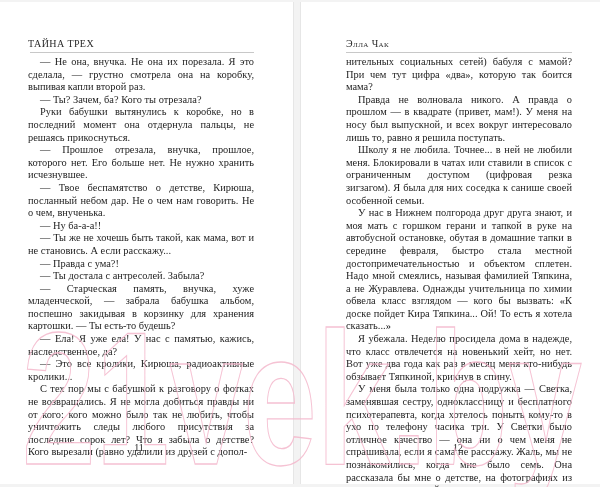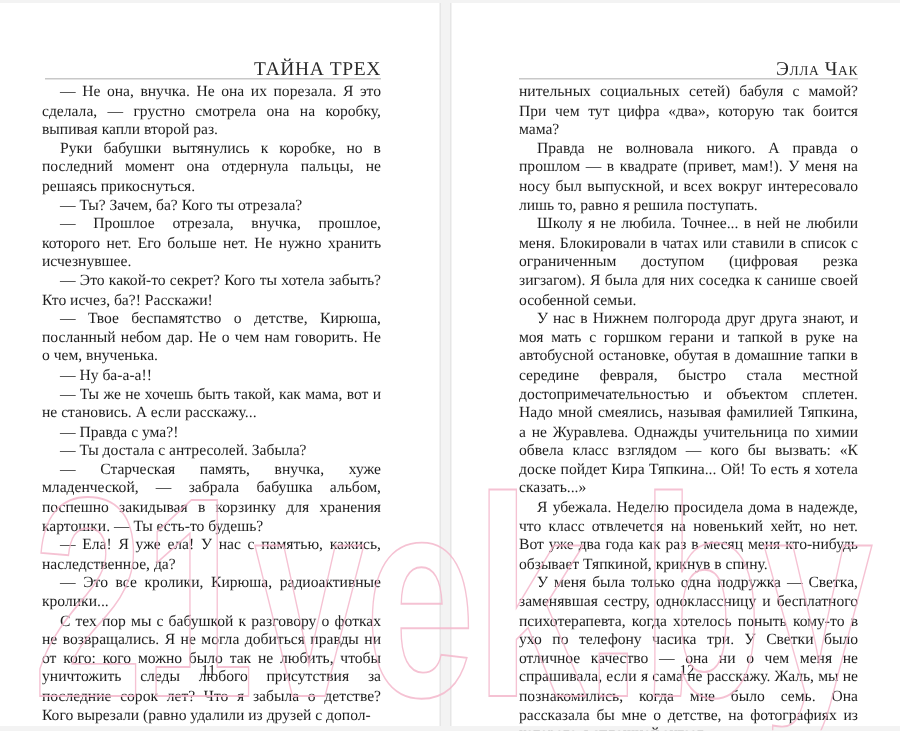--- a/index.html
+++ b/index.html
@@ -8,22 +8,22 @@
     background: #f3f3f3; position: relative;
     font-family: "Liberation Serif", "DejaVu Serif", serif;
     color: #1e1e1e;
   }
   .page {
     position: absolute; top: 2px; height: 482px; background: #ffffff;
   }
   .page.left { left: 0; width: 293px; border-right: 1px solid #e6e6e6; }
   .page.right { left: 300px; width: 300px; border-left: 1px solid #e6e6e6; }
   .running-head {
-    position: absolute; top: 36px; text-align: right;
-    font-size: 13px; letter-spacing: 0.4px; color: #2a2a2a;
+    position: absolute; top: 36px; text-align: left;
+    font-size: 10px; letter-spacing: 0.4px; color: #2a2a2a;
   }
   .left .running-head { left: 28px; width: 226px; }
   .right .running-head { left: 45px; width: 226px; font-variant: small-caps; }
   .rule {
     position: absolute; top: 50px; height: 0; border-top: 1px solid #c8c8c8;
   }
   .left .rule { left: 30px; width: 224px; }
   .right .rule { left: 45px; width: 226px; }
   .body-text {
     position: absolute; top: 54px; width: 226px;
@@ -44,24 +44,23 @@
   }
 </style>
 </head>
 <body>
 
 <div class="page left">
   <div class="running-head">ТАЙНА ТРЕХ</div>
   <div class="rule"></div>
   <div class="body-text">
     <p>— Не она, внучка. Не она их порезала. Я это сделала, — грустно смотрела она на коробку, выпивая капли второй раз.</p>
+    <p>— Ты? Зачем, ба? Кого ты отрезала?</p>
     <p>Руки бабушки вытянулись к коробке, но в последний момент она отдернула пальцы, не решаясь прикоснуться.</p>
-    <p>— Ты? Зачем, ба? Кого ты отрезала?</p>
     <p>— Прошлое отрезала, внучка, прошлое, которого нет. Его больше нет. Не нужно хранить исчезнувшее.</p>
-    <p>— Это какой-то секрет? Кого ты хотела забыть? Кто исчез, ба?! Расскажи!</p>
     <p>— Твое беспамятство о детстве, Кирюша, посланный небом дар. Не о чем нам говорить. Не о чем, внученька.</p>
     <p>— Ну ба-а-а!!</p>
     <p>— Ты же не хочешь быть такой, как мама, вот и не становись. А если расскажу...</p>
     <p>— Правда с ума?!</p>
     <p>— Ты достала с антресолей. Забыла?</p>
     <p>— Старческая память, внучка, хуже младенческой, — забрала бабушка альбом, поспешно закидывая в корзинку для хранения картошки. — Ты есть-то будешь?</p>
     <p>— Ела! Я уже ела! У нас с памятью, кажись, наследственное, да?</p>
     <p>— Это все кролики, Кирюша, радиоактивные кролики...</p>
     <p>С тех пор мы с бабушкой к разговору о фотках не возвращались. Я не могла добиться правды ни от кого: кого можно было так не любить, чтобы уничтожить следы любого присутствия за последние сорок лет? Что я забыла о детстве? Кого вырезали (равно удалили из друзей с допол-</p>
   </div>

